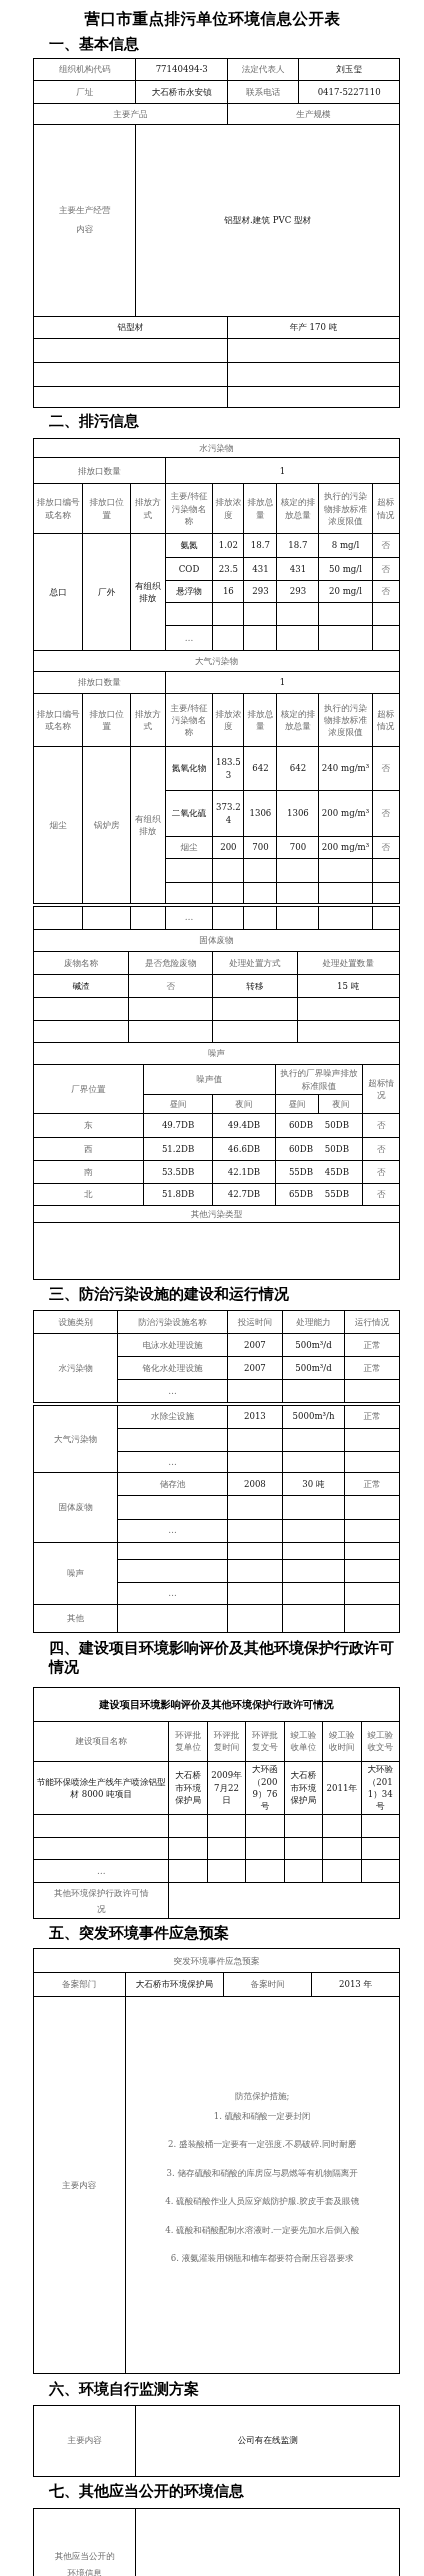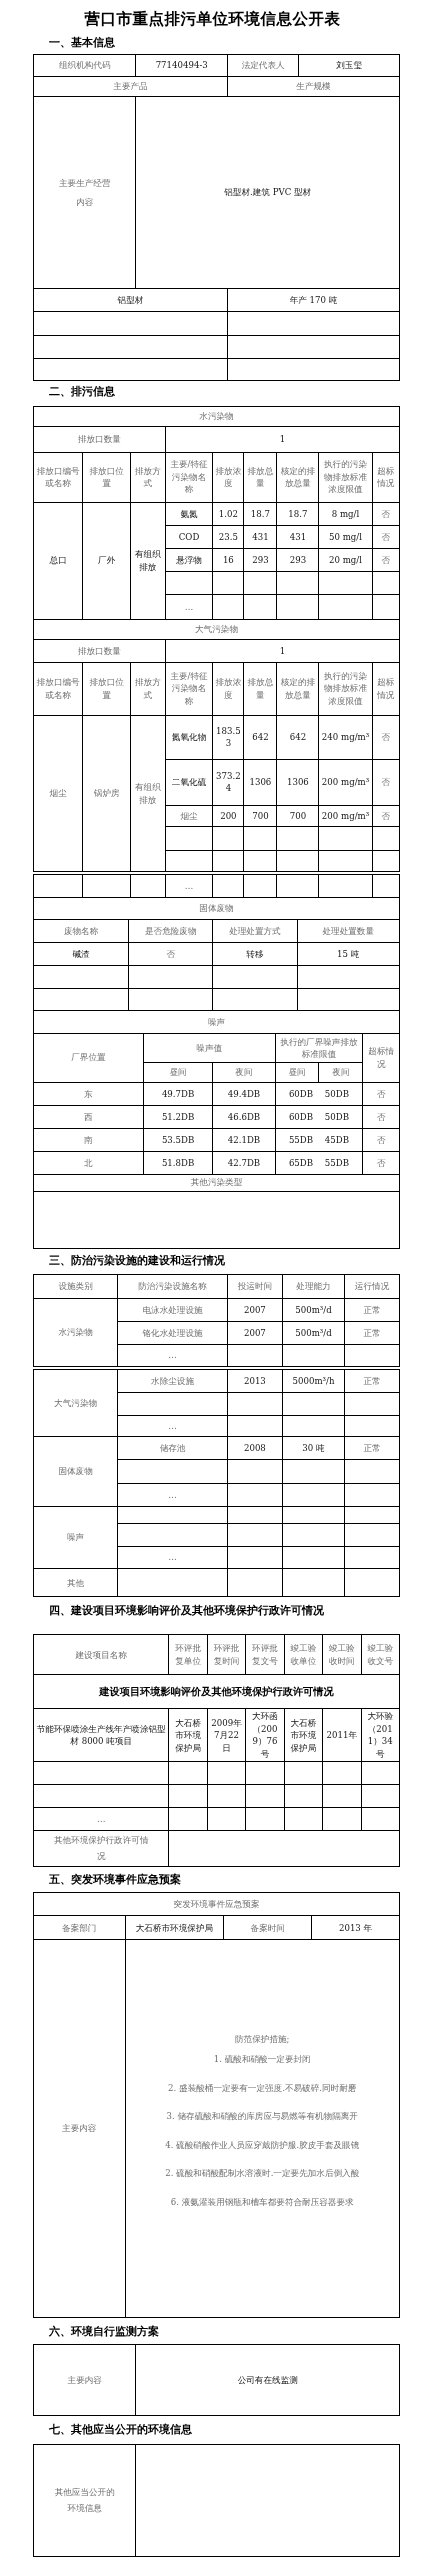--- a/index.html
+++ b/index.html
@@ -2,25 +2,25 @@
 <html style="font-size:8.6px"><head>
 <meta charset="utf-8">
 <style>
   html,body{margin:0;padding:0;background:#fff;}
   .page{width:425px;height:2576px;background:#fff;color:#000;position:relative;overflow:hidden;
         font-family:"DejaVu Serif","Liberation Serif",serif;}
   .doc-title{padding-top:8.6px;text-align:center;font-size:15.5px;font-weight:bold;letter-spacing:0.5px;
         font-family:"DejaVu Sans","Liberation Sans",sans-serif;}
   .content{margin-left:33px;width:367px;}
   .sec-heading{font-family:Liberation Sans, sans-serif;font-weight:bold;
-        font-size:11px;color:#000;margin-left:16px;}
+        font-size:15px;color:#000;margin-left:16px;}
   .mh1{margin-top:5.9px;margin-bottom:3.8px;}
   .mh2{margin-top:3.8px;margin-bottom:7px;}
   .mh3{margin-top:4.3px;margin-bottom:6.4px;}
-  .mh4{margin-top:5.9px;margin-bottom:16px;}
+  .mh4{margin-top:5.9px;margin-bottom:10px;}
   .mh5{margin-top:4.8px;margin-bottom:5.4px;}
   .mh6{margin-top:5.9px;margin-bottom:5.4px;}
   .mh7{margin-top:5.4px;margin-bottom:7px;}
   table.tbl{width:100%;border-collapse:collapse;table-layout:fixed;border:1.1px solid #000;}
   table.tbl td{border:0.5px solid #000;text-align:center;vertical-align:middle;font-size:8.6px;
         padding:1.1px 2.1px;word-break:break-all;line-height:1.45;}
   table.stack{margin-top:-1.1px;}
   table.gap{margin-top:1.6px;}
   .lab{color:#6e6e6e;}
   .val{color:#141414;}
@@ -52,20 +52,26 @@
           <col style="width:19.5%">
           <col style="width:27.5%">
         </colgroup>
       <tbody>
       <tr style="height:21.4px">
         <td class="lab">组织机构代码</td>
         <td class="val tl">77140494-3</td>
         <td class="lab">法定代表人</td>
         <td class="val tl">刘玉玺</td>
       </tr>
+      <tr style="height:23.6px">
+        <td class="lab">厂址</td>
+        <td class="val tl">大石桥市永安镇</td>
+        <td class="lab">联系电话</td>
+        <td class="val tl">0417-5227110</td>
+      </tr>
       <tr style="height:20.4px">
         <td class="lab" colspan="2">主要产品</td>
         <td class="lab" colspan="2">生产规模</td>
       </tr>
       <tr style="height:192px">
         <td class="lab"><span class="w6">主要生产经营内容</span></td>
         <td class="val tl" colspan="3">铝型材.建筑 PVC 型材</td>
       </tr>
       <tr style="height:22.5px">
         <td class="val" colspan="2">铝型材</td>
@@ -481,31 +487,31 @@
       <colgroup>
           <col style="width:37%">
           <col style="width:10.5%">
           <col style="width:10.5%">
           <col style="width:10.5%">
           <col style="width:10.5%">
           <col style="width:10.5%">
           <col style="width:10.5%">
         </colgroup>
       <tbody>
-          <tr style="height:40px">
+          <tr style="height:34px">
+        <td class="bold" colspan="7" style="font-size:10.2px">建设项目环境影响评价及其他环境保护行政许可情况</td>
+      </tr>
+      <tr style="height:40px">
         <td class="lab">建设项目名称</td>
         <td class="lab small">环评批复单位</td>
         <td class="lab small">环评批复时间</td>
         <td class="lab small">环评批复文号</td>
         <td class="lab small">竣工验收单位</td>
         <td class="lab small">竣工验收时间</td>
         <td class="lab small">竣工验收文号</td>
-      </tr>
-      <tr style="height:34px">
-        <td class="bold" colspan="7" style="font-size:10.2px">建设项目环境影响评价及其他环境保护行政许可情况</td>
       </tr>
       <tr style="height:32px">
         <td class="val tl small">节能环保喷涂生产线年产喷涂铝型材 8000 吨项目</td>
         <td class="val small">大石桥市环境保护局</td>
         <td class="val small">2009年7月22日</td>
         <td class="val small">大环函（2009）76号</td>
         <td class="val small">大石桥市环境保护局</td>
         <td class="val small">2011年</td>
         <td class="val small">大环验（2011）34号</td>
       </tr>
@@ -563,21 +569,21 @@
         <td class="val">2013 年</td>
       </tr>
       <tr>
         <td class="lab" style="height:374px">主要内容</td>
         <td class="lab memo-cell" colspan="3">
           <div class="memo-intro">防范保护措施;</div>
           <div class="memo-item">1.  硫酸和硝酸一定要封闭</div>
           <div class="memo-item">2.  盛装酸桶一定要有一定强度.不易破碎.同时耐磨</div>
           <div class="memo-item">3.  储存硫酸和硝酸的库房应与易燃等有机物隔离开</div>
           <div class="memo-item">4.  硫酸硝酸作业人员应穿戴防护服.胶皮手套及眼镜</div>
-          <div class="memo-item">2.  硫酸和硝酸配制水溶液时.一定要先加水后倒入酸</div>
+          <div class="memo-item">4.  硫酸和硝酸配制水溶液时.一定要先加水后倒入酸</div>
           <div class="memo-item">6.  液氨灌装用钢瓶和槽车都要符合耐压容器要求</div>
         </td>
       </tr>
     </tbody>
       </table>
 
     <div class="sec-heading mh6">六、环境自行监测方案</div>
 
     <table class="tbl">
       <colgroup>

